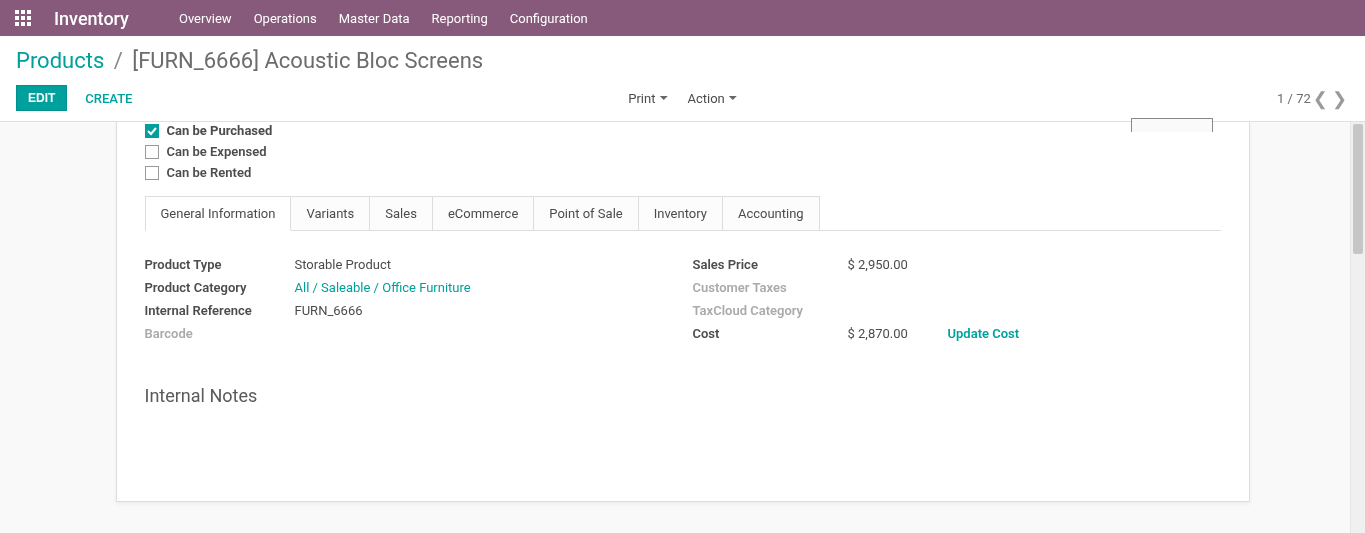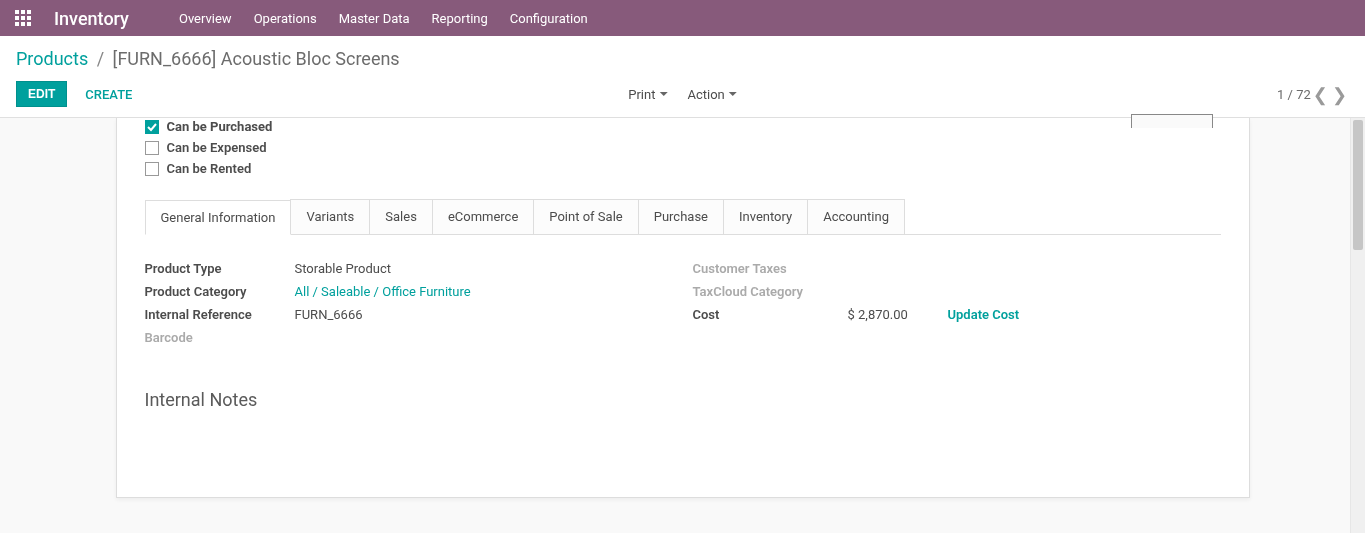--- a/index.html
+++ b/index.html
@@ -11,21 +11,21 @@
 .topbar .nav { display: flex; gap: 22px; }
 .topbar .nav a { color: #fff; font-size: 13px; cursor: pointer; }
 .topbar .right { margin-left: auto; display: flex; align-items: center; gap: 18px; }
 .topbar .pill { display: flex; align-items: center; gap: 4px; cursor: pointer; }
 .topbar .badge { background: #00a09d; color: #fff; border-radius: 9px; padding: 0px 6px; font-size: 11px; font-weight: 600; line-height: 16px; }
 .topbar .company { display: flex; align-items: center; gap: 4px; cursor: pointer; font-size: 14px; }
 .topbar .avatar { width: 24px; height: 24px; border-radius: 50%; background: radial-gradient(circle at 40% 30%, #e8d0a8 0 35%, #6b5840 36% 100%); border: 1px solid rgba(255,255,255,0.3); }
 .caret-down { width: 0; height: 0; border-left: 4px solid transparent; border-right: 4px solid transparent; border-top: 4px solid currentColor; display: inline-block; }
 
 .breadcrumb-row { padding: 12px 16px 4px 16px; background: #fff; }
-.breadcrumb { font-size: 18px; }
+.breadcrumb { font-size: 22px; }
 .breadcrumb .bc-link { color: #00a09d; cursor: pointer; }
 .breadcrumb .bc-sep { color: #888; margin: 0 4px; }
 .breadcrumb .bc-current { color: #6c6c6c; }
 
 .control-row { display: flex; align-items: center; padding: 8px 16px 10px 16px; background: #fff; border-bottom: 1px solid #e0e0e0; }
 .btn-edit { background: #00a09d; color: #fff; border: 1px solid #00908d; padding: 5px 11px; font-weight: 700; font-size: 12px; cursor: pointer; }
 .btn-create { color: #00a09d; font-weight: 500; margin-left: 18px; cursor: pointer; font-size: 13px; }
 .control-center { position: absolute; left: 50%; transform: translateX(-50%); display: flex; gap: 20px; color: #4c4c4c; }
 .control-center .dd { display: flex; align-items: center; gap: 4px; cursor: pointer; }
 .control-right { margin-left: auto; display: flex; align-items: center; color: #6c6c6c; }
@@ -34,21 +34,21 @@
 .content-wrap { display: flex; justify-content: center; padding: 0; position: relative; }
 .form-sheet { background: #fff; width: 1134px; border: 1px solid #ddd; border-top: none; box-shadow: 0 2px 4px rgba(0,0,0,0.05); min-height: 380px; padding-bottom: 40px; position: relative; }
 .checks { padding: 0 28px; }
 .check-row { display: flex; align-items: center; gap: 8px; padding: 3px 0; font-weight: 600; color: #4c4c4c; }
 .check-row .box { width: 14px; height: 14px; border: 1px solid #999; display: inline-flex; align-items: center; justify-content: center; }
 .check-row .box.checked { background: #00a09d; border-color: #00a09d; }
 .partial { font-weight: 700; font-size: 13px; color: #4c4c4c; }
 
 .imgbox { position: absolute; right: 36px; top: -4px; width: 82px; height: 14px; border: 1px solid #888; border-bottom: none; background: #fafafa; overflow: hidden; }
 
-.tabs { display: flex; border-bottom: 1px solid #ddd; margin: 20px 28px 0 28px; }
+.tabs { display: flex; border-bottom: 1px solid #ddd; margin: 12px 28px 0 28px; align-items: flex-end; }
 .tab { padding: 9px 15px; border: 1px solid #ddd; border-bottom: none; margin-right: -1px; color: #4c4c4c; cursor: pointer; background: #fff; font-size: 13px; }
 .tab.active { border-bottom: 1px solid #fff; position: relative; top: 1px; }
 .tab:not(.active) { background: #fcfcfc; }
 
 .form-grid { display: flex; padding: 22px 28px 0 28px; gap: 20px; }
 .col { flex: 1; }
 .field-row { display: flex; padding: 4px 0; font-size: 13px; }
 .field-label { width: 150px; color: #4c4c4c; font-weight: 600; }
 .field-label.muted { color: #aaa; }
 .field-value { color: #4c4c4c; }
@@ -146,21 +146,20 @@
         <span>Can be Rented</span>
       </div>
     </div>
 
     <div class="tabs">
       <div class="tab active">General Information</div>
       <div class="tab">Variants</div>
       <div class="tab">Sales</div>
       <div class="tab">eCommerce</div>
       <div class="tab">Point of Sale</div>
-      <div class="tab">Purchase</div>
       <div class="tab">Inventory</div>
       <div class="tab">Accounting</div>
     </div>
 
     <div class="form-grid">
       <div class="col">
         <div class="field-row">
           <div class="field-label">Product Type</div>
           <div class="field-value">Storable Product</div>
         </div>
@@ -172,20 +171,24 @@
           <div class="field-label">Internal Reference</div>
           <div class="field-value">FURN_6666</div>
         </div>
         <div class="field-row">
           <div class="field-label muted">Barcode</div>
           <div class="field-value"></div>
         </div>
       </div>
       <div class="col col2">
         <div class="field-row">
+          <div class="field-label">Sales Price</div>
+          <div class="field-value">$ 2,950.00</div>
+        </div>
+        <div class="field-row">
           <div class="field-label muted">Customer Taxes</div>
         </div>
         <div class="field-row">
           <div class="field-label muted">TaxCloud Category</div>
         </div>
         <div class="field-row">
           <div class="field-label">Cost</div>
           <div class="field-value">$ 2,870.00</div>
           <span class="update-link">Update Cost</span>
         </div>

